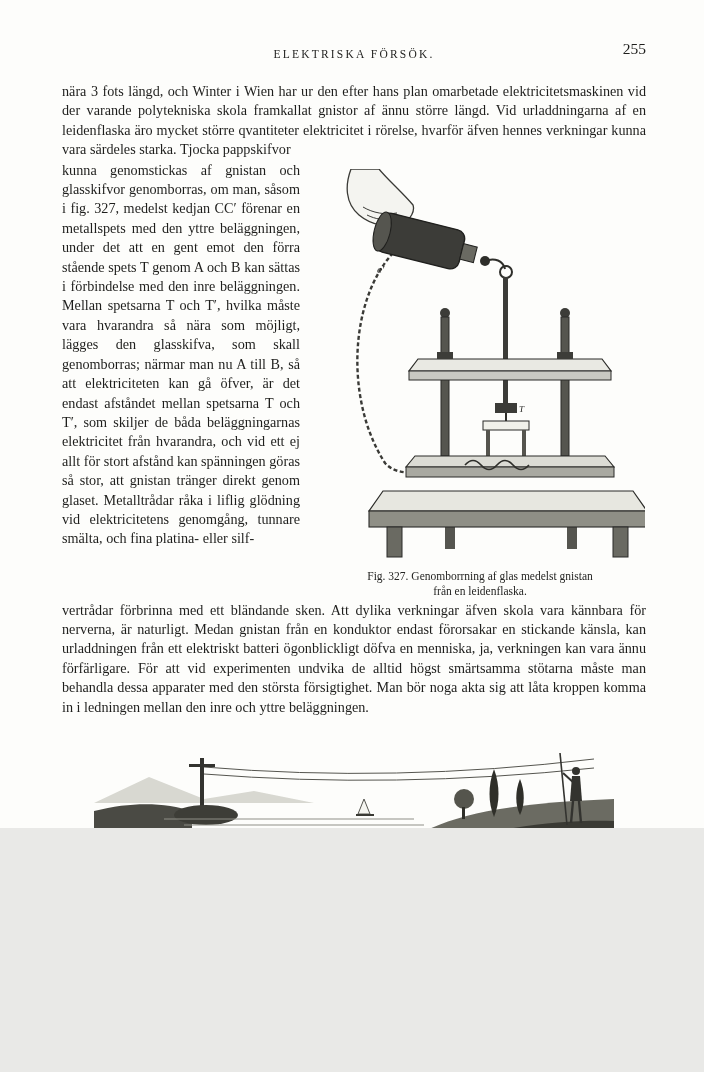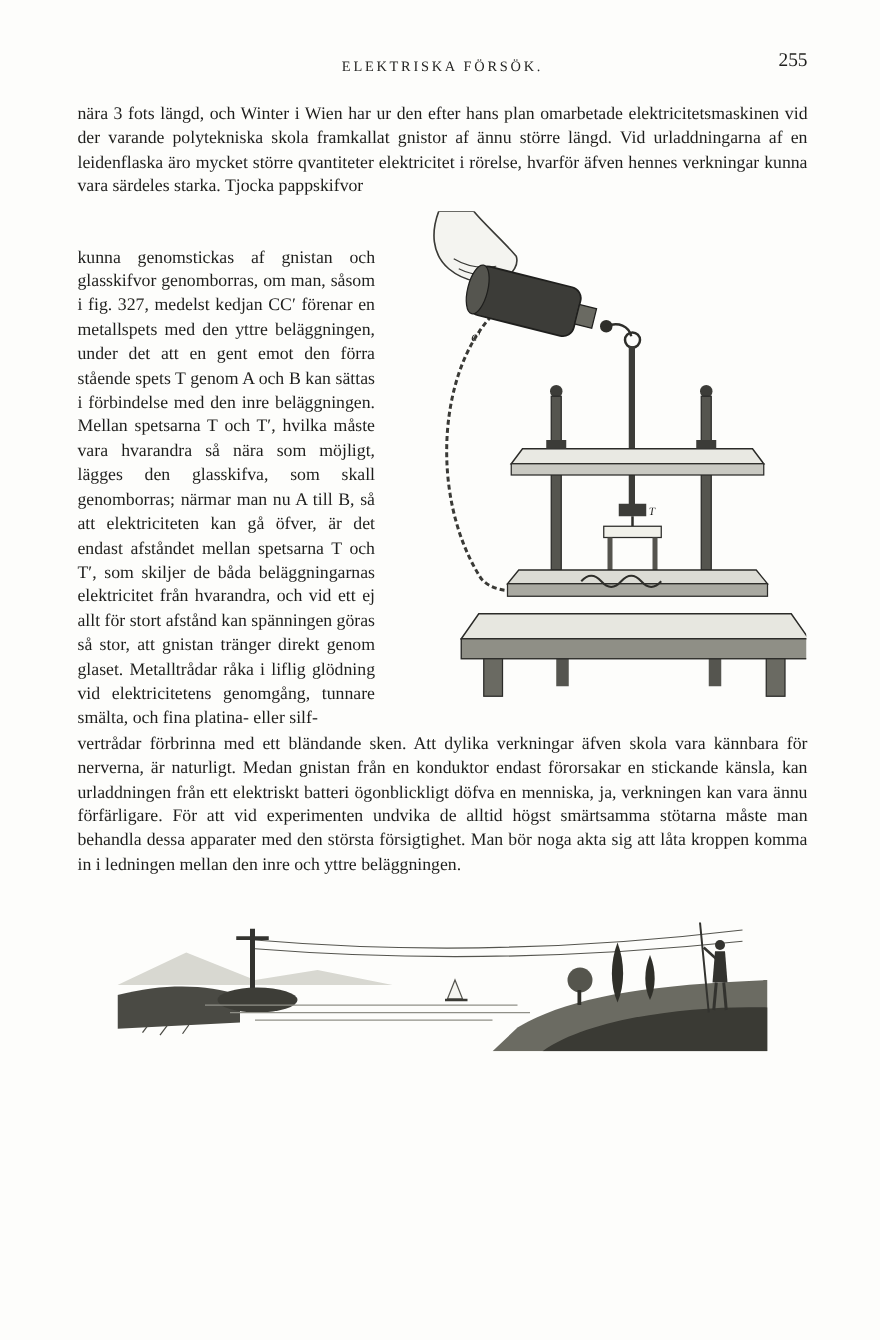--- a/index.html
+++ b/index.html
@@ -1,18 +1,18 @@
 <!DOCTYPE html>
 <html><head>
 <meta charset="utf-8">
 <style>
   html,body { margin:0; padding:0; background:#e9e9e7; }
   .page {
     position:relative;
-    width:704px; height:1072px;
+    width:704px; height:828px;
     margin:0 auto;
     background:#fdfdfb;
     color:#1e1e1c;
     font-family:"Liberation Serif", serif;
     box-sizing:border-box;
     padding:44px 58px 0 62px;
     overflow:hidden;
   }
   .header { position:relative; text-align:center; margin-bottom:20px; height:18px; }
   .running-title { font-size:11.5px; letter-spacing:2.2px; color:#242422; }
@@ -21,21 +21,21 @@
     font-size:15.5px; letter-spacing:0;
   }
   .para {
     margin:0;
     font-size:14.2px;
     line-height:19.4px;
     text-align:justify;
     text-justify:inter-word;
   }
   .columns { display:flex; gap:14px; margin-top:1px; }
-  .left-col { flex:0 0 238px; width:238px;margin-top:36px; }
+  .left-col { flex:0 0 238px; width:238px; }
   figure.fig { flex:1 1 auto; margin:0; padding-top:8px; text-align:center; }
   figure.fig svg { display:block; margin:0 auto; }
   figcaption {
     margin-top:10px;
     font-size:11.5px;
     line-height:15.5px;
     color:#242422;
   }
   .closing { margin-top:1px; }
   .vignette { text-align:center; margin-top:24px; }
@@ -105,20 +105,24 @@
         <rect x="91" y="298" width="208" height="10" fill="#a9a9a1" stroke="#2b2b28" stroke-width="1"></rect>
         <path d="M150,296 q8,-9 16,0 q8,9 16,0 q8,-9 16,0 q8,9 16,0" fill="none" stroke="#2e2e2a" stroke-width="1.6"></path>
 
         <rect x="130" y="358" width="10" height="22" fill="#55554f"></rect>
         <rect x="252" y="358" width="10" height="22" fill="#55554f"></rect>
         <polygon points="68,322 318,322 332,342 54,342" fill="#e7e7e0" stroke="#2b2b28" stroke-width="1.2"></polygon>
         <rect x="54" y="342" width="278" height="16" fill="#8f8f86" stroke="#2b2b28" stroke-width="1.1"></rect>
         <rect x="72" y="358" width="15" height="30" fill="#6a6a62" stroke="#2b2b28" stroke-width="1"></rect>
         <rect x="298" y="358" width="15" height="30" fill="#6a6a62" stroke="#2b2b28" stroke-width="1"></rect>
       </svg>
+      <figcaption>
+        <span>Fig. 327. Genomborrning af glas medelst gnistan</span><br>
+        <span>från en leidenflaska.</span>
+      </figcaption>
     </figure>
   </div>
 
   <p class="para closing">vertrådar förbrinna med ett bländande sken. Att dylika verkningar äfven skola vara kännbara för nerverna, är naturligt. Medan gnistan från en konduktor endast förorsakar en stickande känsla, kan urladdningen från ett elektriskt batteri ögonblickligt döfva en menniska, ja, verkningen kan vara ännu förfärligare. För att vid experimenten undvika de alltid högst smärtsamma stötarna måste man behandla dessa apparater med den största försigtighet. Man bör noga akta sig att låta kroppen komma in i ledningen mellan den inre och yttre beläggningen.</p>
 
   <div class="vignette">
     <svg width="520" height="115" viewBox="0 0 520 115" aria-hidden="true">
 
       <path d="M0,62 L55,36 L110,58 L160,50 L220,62 Z" fill="#d8d8d1" stroke="none"></path>
 

